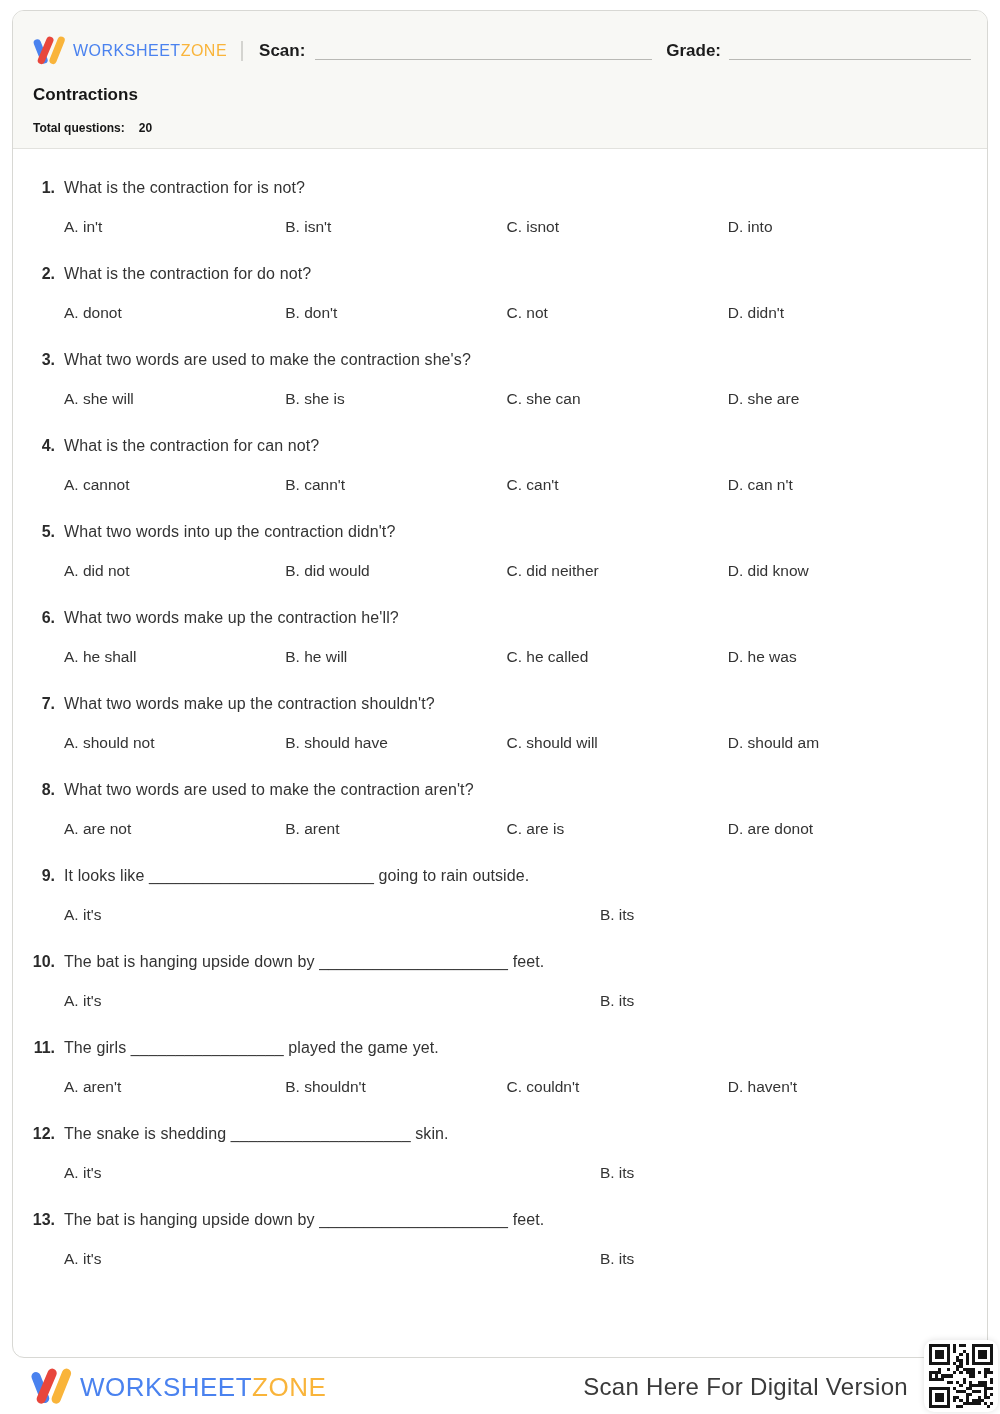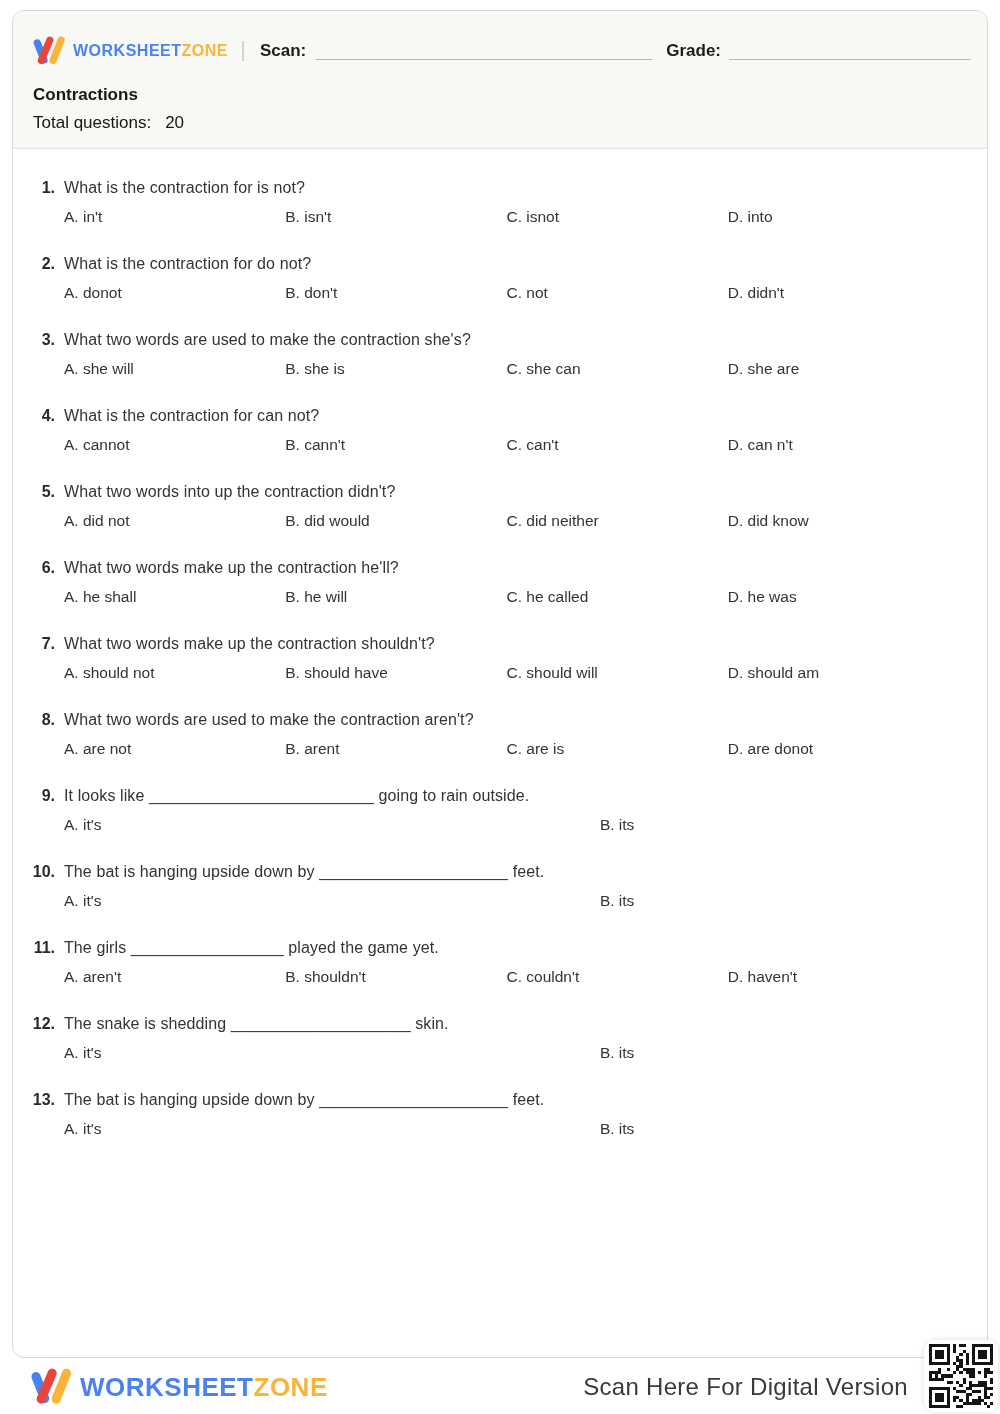--- a/index.html
+++ b/index.html
@@ -29,61 +29,61 @@
     border-radius: 11px 11px 0 0;
     padding: 0;
   }
   .logo-row {
     display: flex;
     align-items: center;
     padding: 22px 10px 0 18px;
   }
   .logo { display: flex; align-items: center; gap: 6px; }
   .logo-mark { display: block; }
-  .logo-text { font-weight: bold; letter-spacing: 0.5px; white-space: nowrap; }
+  .logo-text { font-weight: normal; letter-spacing: 0.5px; white-space: nowrap; }
   .logo-row .logo-text { font-size: 16px; }
   .logo-word1 { color: #4a82ef; }
   .logo-word2 { color: #f9b43a; }
   .vdivider {
     width: 2px; height: 20px;
     background: #d4d4d0;
     margin: 0 16px 0 14px;
   }
   .field-label { font-weight: bold; font-size: 17px; color: #1c1c1c; white-space: nowrap; }
   .write-line {
     display: block;
     height: 1px;
     background: #b9b9b5;
     margin-top: 16px;
   }
   .name-line { flex: 1; margin-left: 10px; margin-right: 14px; }
   .grade-line { width: 242px; margin-left: 8px; margin-right: 6px; }
   .title-block { padding: 16px 20px 0 20px; }
   .ws-title { font-weight: bold; font-size: 17px; color: #161616; }
-  .total-line { margin-top: 8px; font-weight: normal; font-size: 17px; color: #161616; }
+  .total-line { margin-top: 16px; font-weight: bold; font-size: 12px; color: #161616; }
   .total-num { margin-left: 14px; }
 
   
   .questions { padding: 30px 38px 0 18px; }
   .question { margin-bottom: 29px; }
   .q-line { display: flex; align-items: baseline; }
   .q-num {
     min-width: 24px;
     text-align: right;
     margin-right: 9px;
     font-weight: bold;
     font-size: 16px;
     color: #2a2a2a;
   }
   .q-text { font-size: 16px; color: #333333; letter-spacing: 0.1px; }
   .options {
     display: grid;
     grid-template-columns: repeat(4, 1fr);
     margin-left: 33px;
-    margin-top: 11px;
+    margin-top: 21px;
   }
   .option { font-size: 15.5px; color: #333333; }
   .options.cols-2 .option:nth-child(2) { grid-column: 3; text-align: center; }
 
   
   .footer {
     position: absolute;
     left: 28px; right: 0; top: 1362px; height: 50px;
     display: flex;
     align-items: center;

